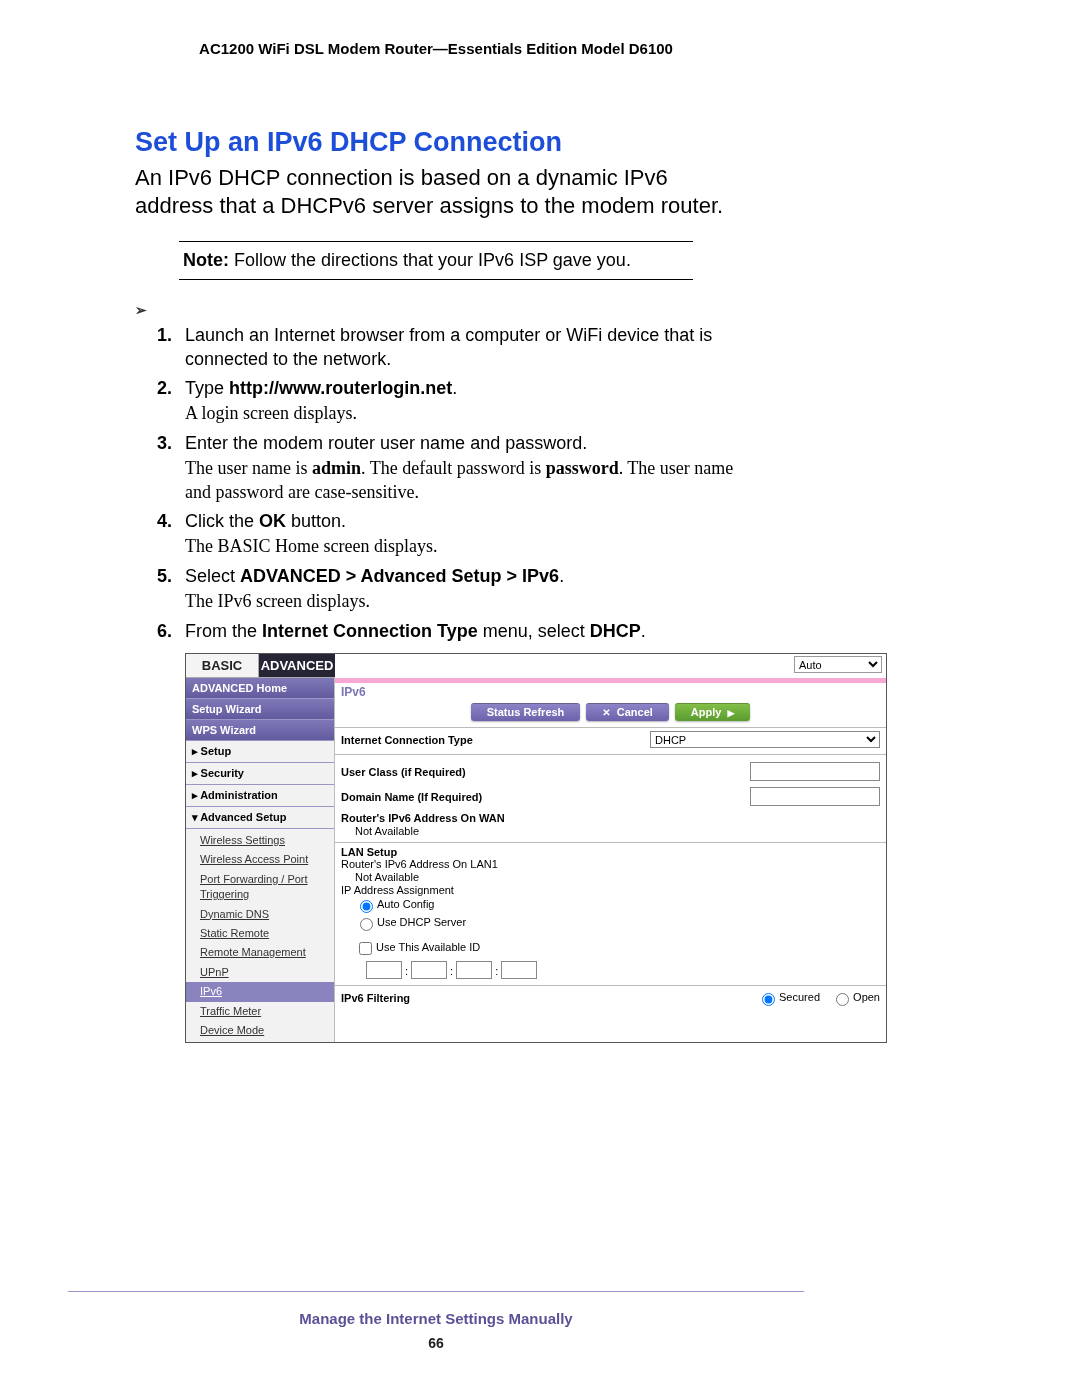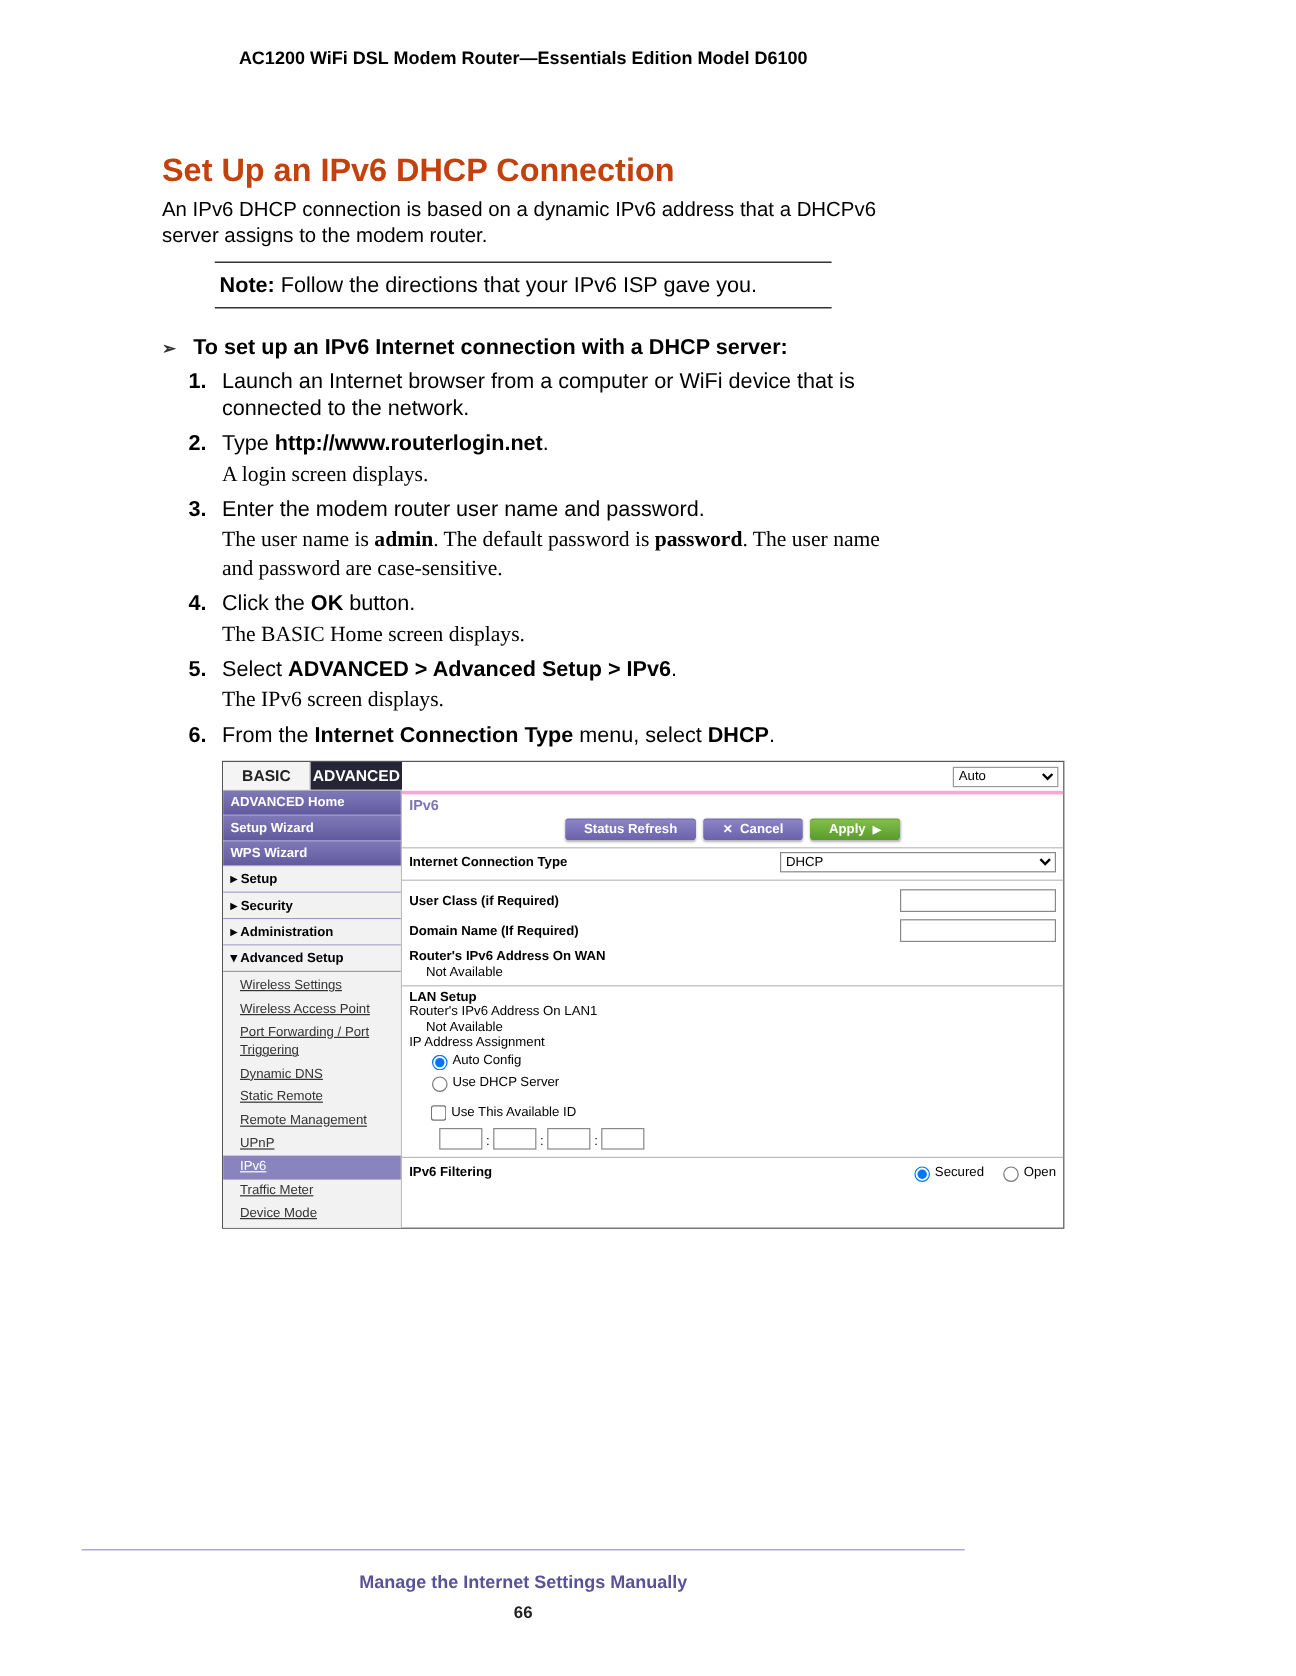--- a/index.html
+++ b/index.html
@@ -20,30 +20,30 @@
   .page-header-title {
     text-align: center;
     font-weight: bold;
     font-size: 15px;
     margin: 0 0 70px 0;
   }
   .content {
     margin: 0 135px;
   }
   .section-heading {
-    color: #c2410c;
+    color: #1d4ed8;
     font-weight: bold;
     font-size: 27px;
     margin: 0 0 6px 0;
     font-family: "Segoe UI", Arial, sans-serif;
   }
   .intro-text {
-    font-size: 17px;
+    font-size: 22px;
     line-height: 1.28;
-    margin-bottom: 10px;
+    margin-bottom: 21px;
   }
   .note-box {
     margin: 6px 44px 22px 44px;
     border-top: 1px solid #000;
     border-bottom: 1px solid #000;
     padding: 8px 4px 8px 4px;
     font-size: 18px;
   }
   .note-box b { font-weight: bold; }
   .proc-head {
@@ -144,24 +144,23 @@
     color: #fff;
     text-decoration: underline;
   }
   .mock-main {
     flex: 1;
     padding: 0;
     position: relative;
   }
   .mock-toprow {
     display: flex;
-    align-items: center;
     justify-content: flex-end;
     padding: 2px 4px;
-    border-bottom: 3px solid #f9a8d4;
+    border-bottom: 5px solid #f9a8d4;
     height: 20px;
   }
   .auto-select {
     width: 88px;
     height: 17px;
     font-size: 11px;
     border: 1px solid #999;
     background: #fff;
   }
   .ipv6-title {
@@ -254,21 +253,20 @@
   <div class="content">
     <h1 class="section-heading">Set Up an IPv6 DHCP Connection</h1>
     <div class="intro-text">An IPv6 DHCP connection is based on a dynamic IPv6 address that a DHCPv6 server assigns to the modem router.</div>
 
     <div class="note-box">
       <b>Note:</b><span> Follow the directions that your IPv6 ISP gave you.</span>
     </div>
 
     <div class="proc-head">
       <span class="tri">➢</span>
-      <span>To set up an IPv6 Internet connection with a DHCP server:</span>
     </div>
 
     <div class="steps">
       <div class="step">
         <div class="num">1.</div>
         <div class="body">Launch an Internet browser from a computer or WiFi device that is connected to the network.</div>
       </div>
 
       <div class="step">
         <div class="num">2.</div>

